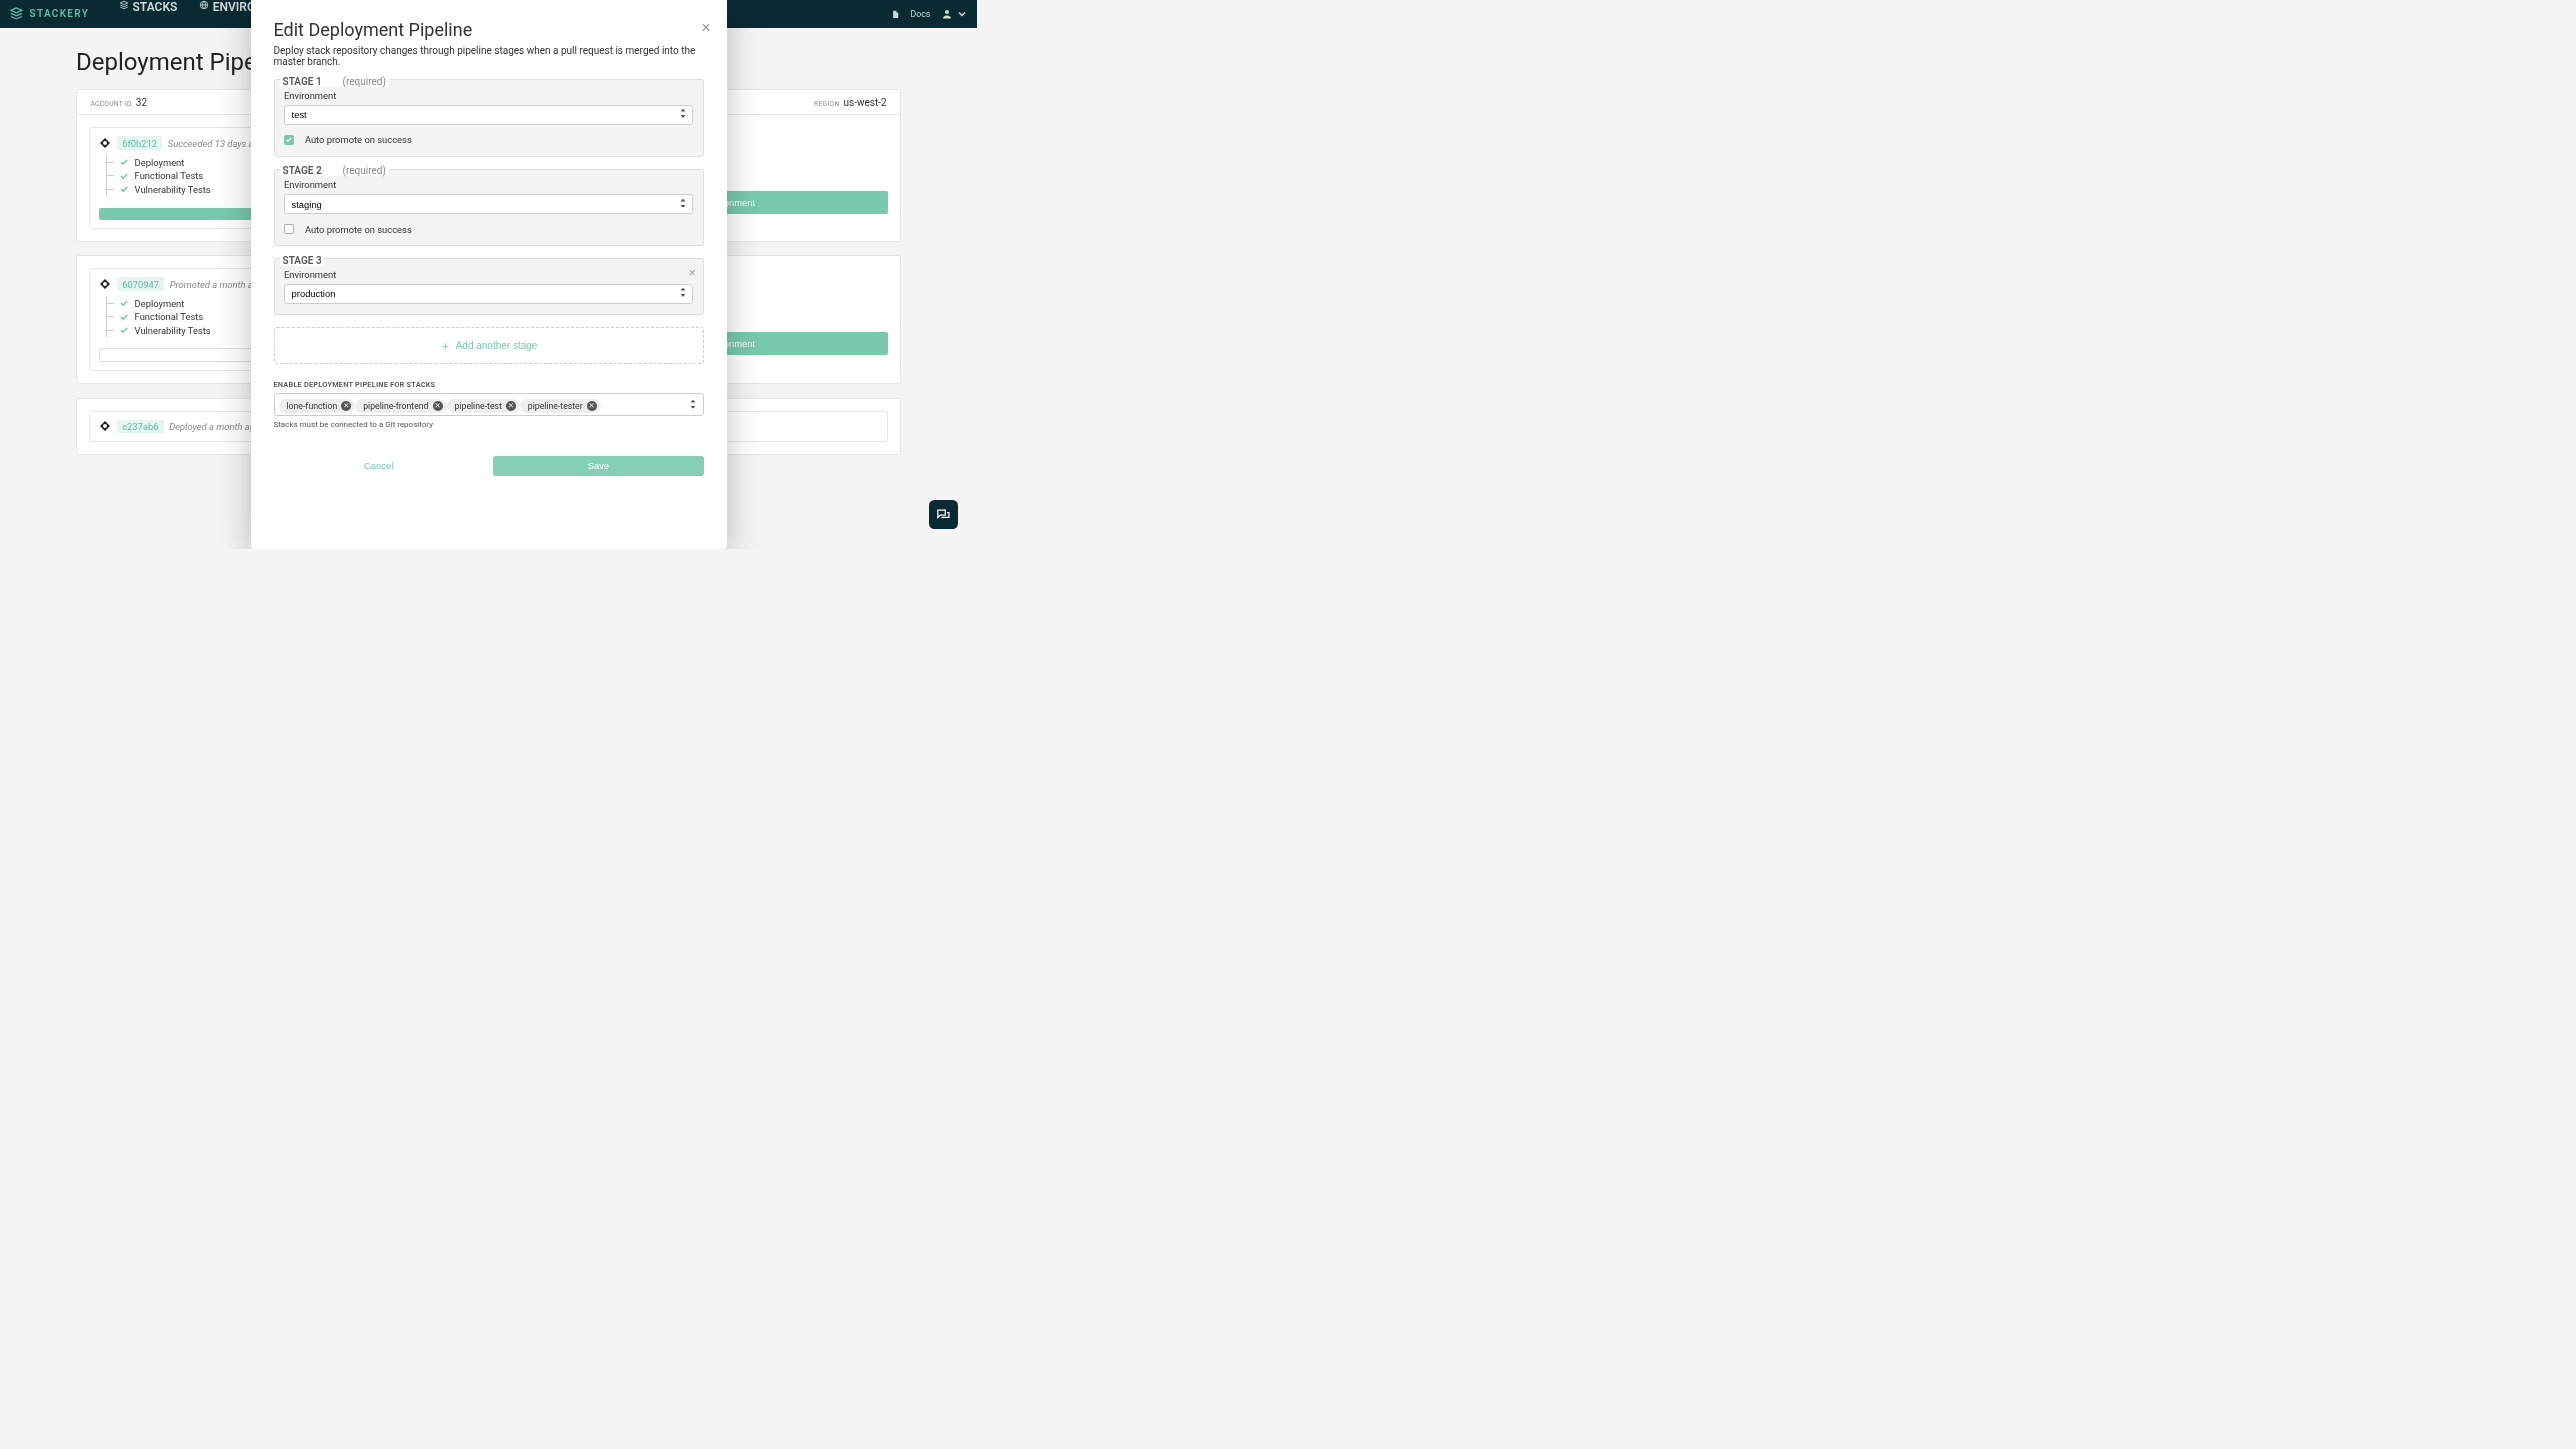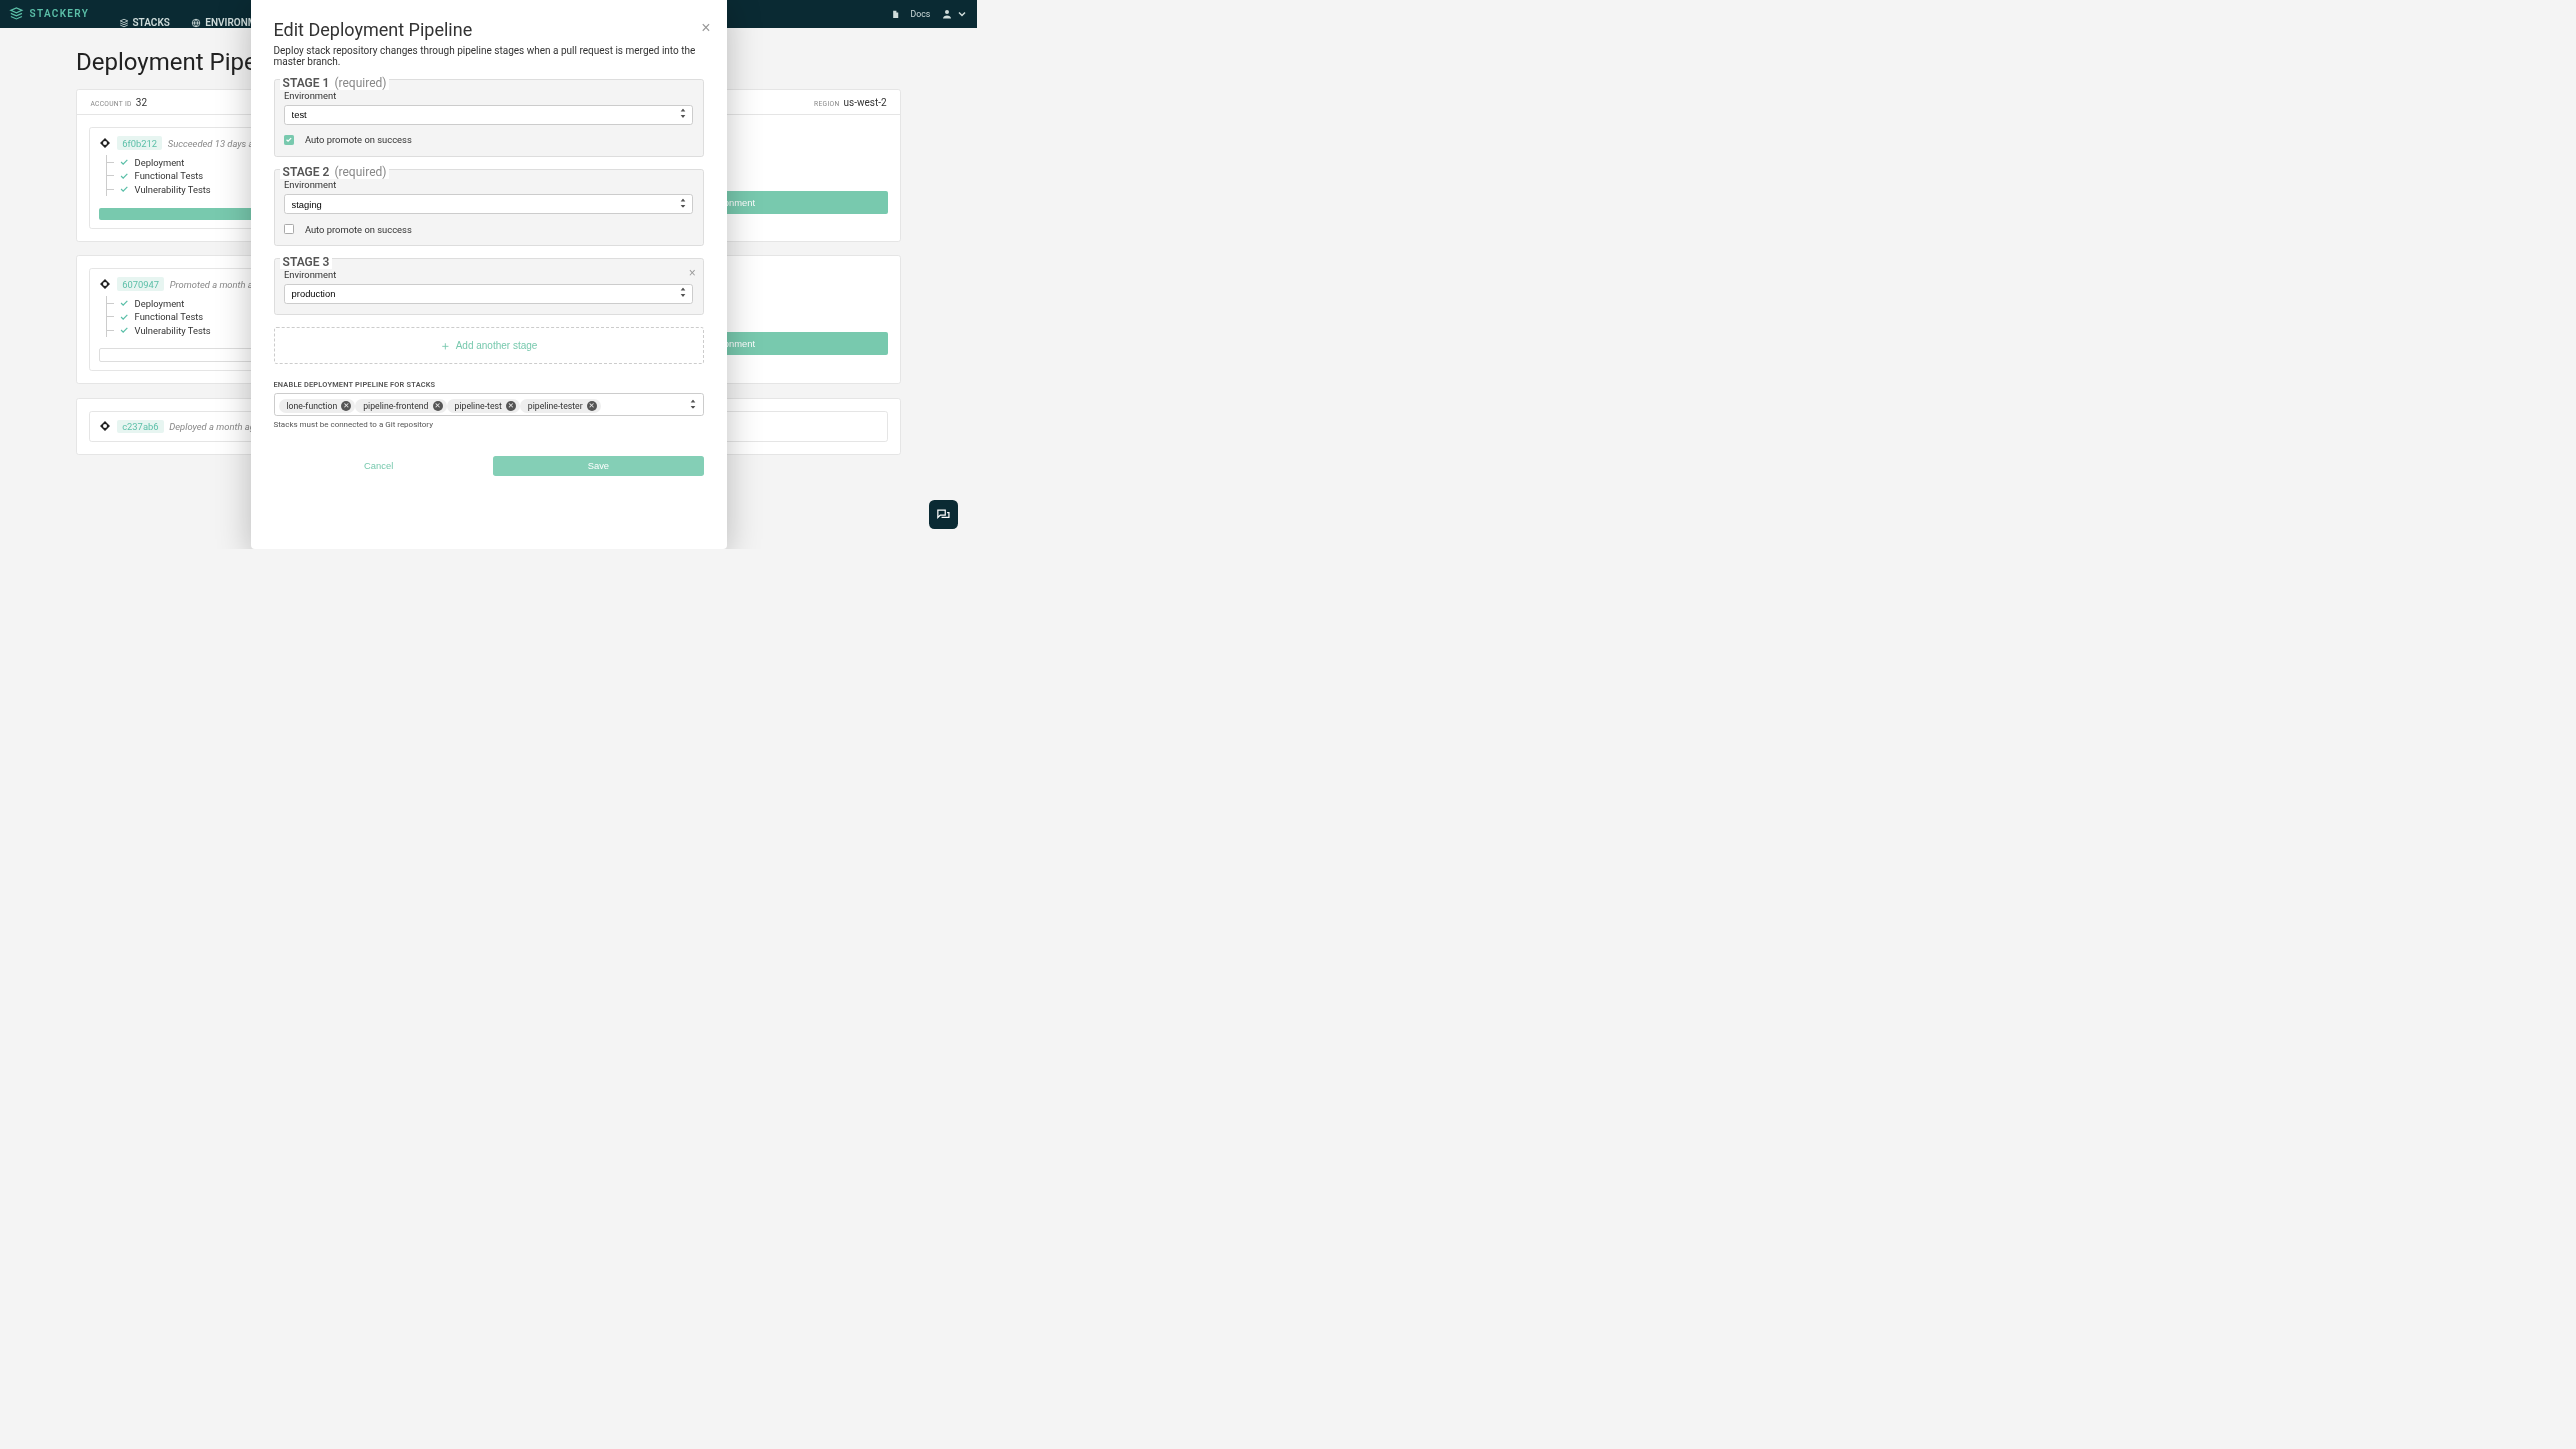--- a/index.html
+++ b/index.html
@@ -33,25 +33,25 @@
     font-size: 10px;
   }
   .logo svg { width: 14.8px; height: 14.8px; }
   .nav {
     display: flex;
     margin-left: 20px;
     gap: 2.7px;
   }
   .nav-item {
     display: flex;
-    align-items: flex-end;
+    align-items: flex-start;
     gap: 4px;
     padding: 0 9.4px;
     height: 27.5px;
-    font-size: 10px;
+    font-size: 12px;
     font-weight: 600;
     color: #cfdcdb;
     cursor: pointer;
   }
   .nav-item.active {
     background: #153e49;
   }
   .nav-item svg { width: 10px; height: 10px; }
   .topbar-right {
     margin-left: auto;
@@ -230,26 +230,26 @@
     padding: 0;
     margin-bottom: 12px;
     position: relative;
   }
   .stage-legend {
     position: absolute;
     top: -4.7px;
     left: 5.4px;
     background: #fff;
     padding: 0 2.7px;
-    font-size: 12px;
+    font-size: 10px;
     color: #555;
     font-weight: 600;
     text-transform: uppercase;
     display: flex;
-    gap: 5px;
+    gap: 21px;
   }
   .stage-legend .req { font-weight: 400; color: #888; text-transform: none; }
   .stage-inner { padding: 9.4px 9.4px 10.7px; }
   .stage-remove {
     position: absolute;
     top: 6.7px;
     right: 6.7px;
     color: #999;
     background: none;
     border: none;

